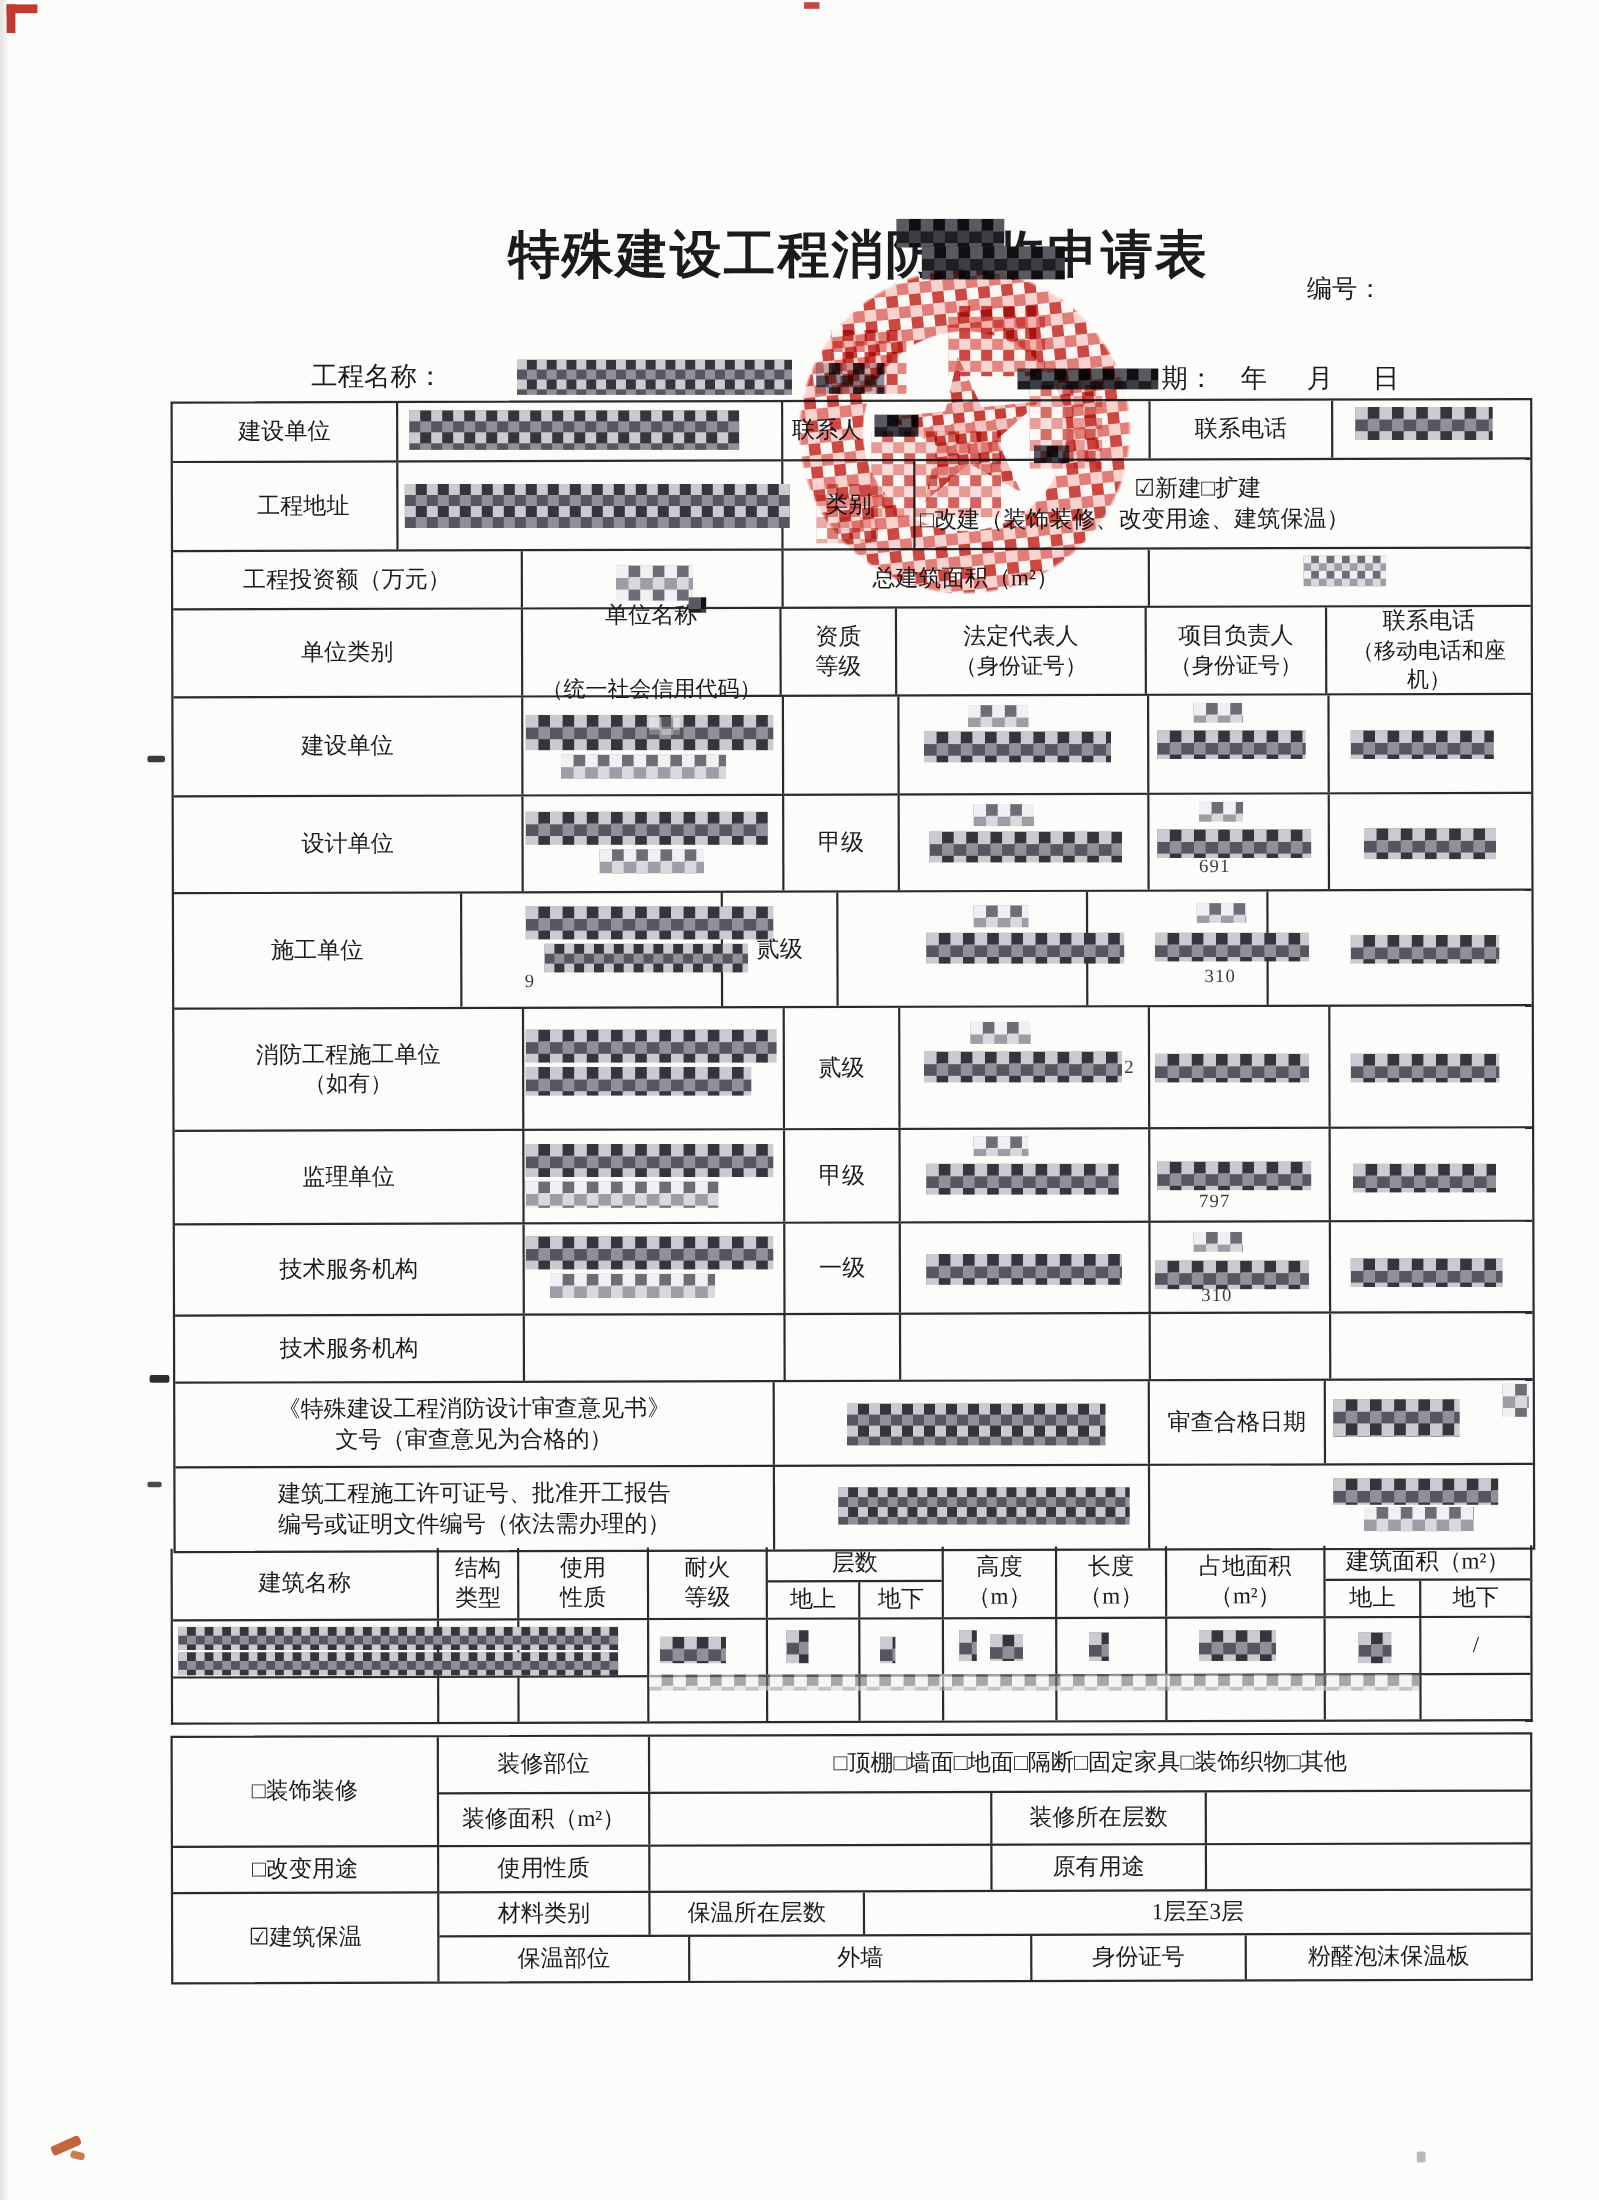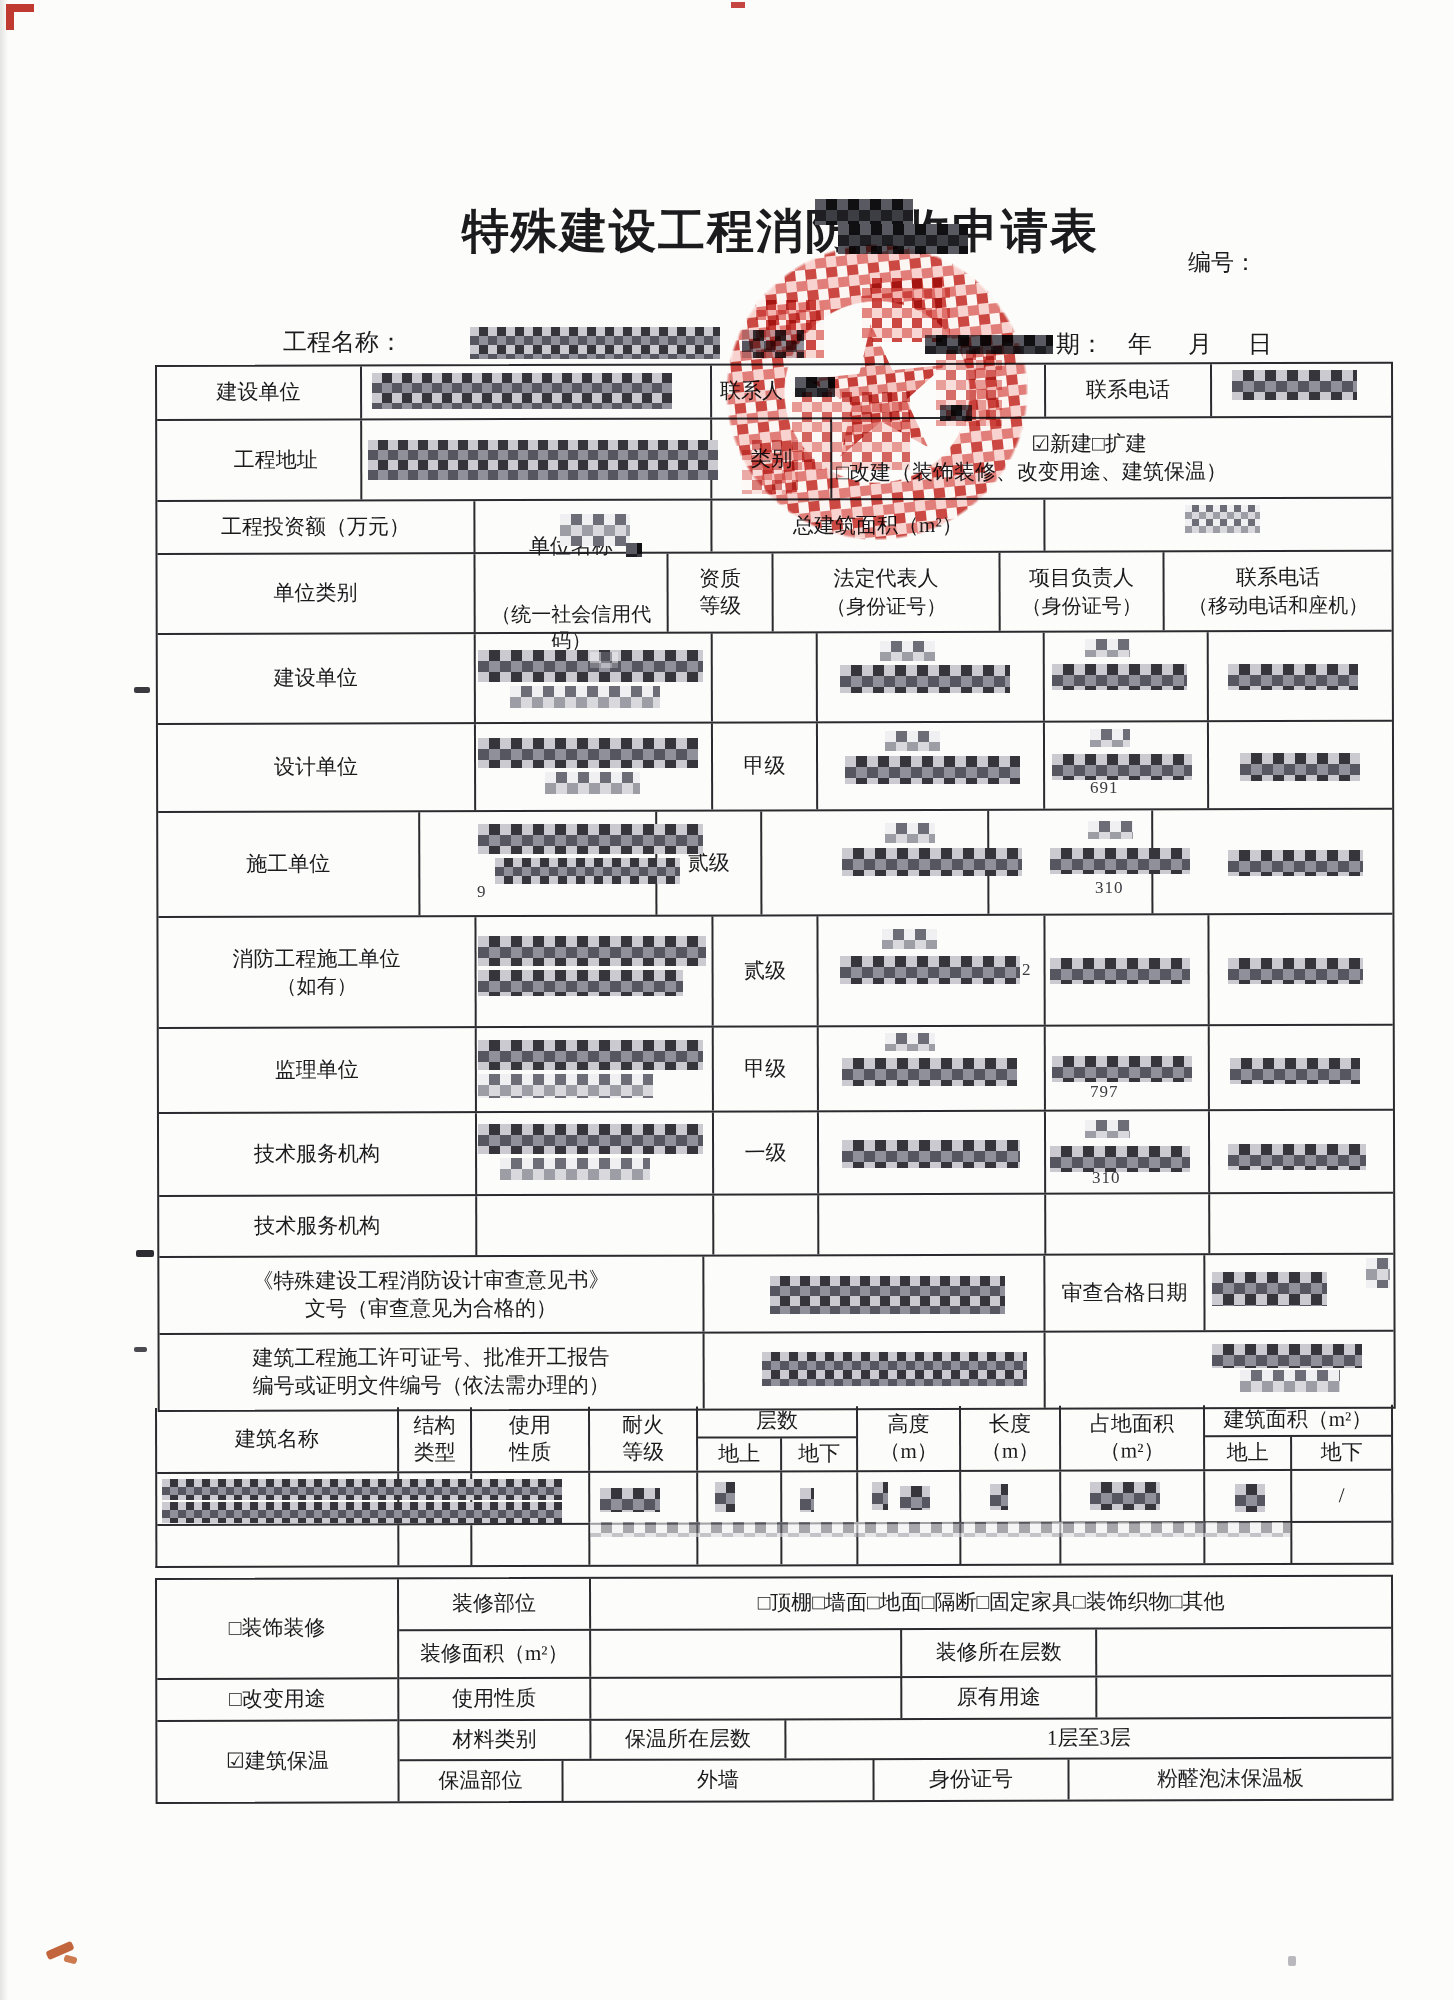--- a/index.html
+++ b/index.html
@@ -98,21 +98,21 @@
       <div class="c" style="width:333px;">
           <span>总建筑面积（m²）</span>
         </div>
       <div class="c fx"></div>
     </div>
 
     <div class="r" style="height:80px;font-size:20px;">
       <div class="c" style="width:318px;">
           <span>单位类别</span>
         </div>
-      <div class="c" style="width:193px;gap:40px;">
+      <div class="c" style="width:235px;gap:40px;">
         <span>单位名称</span>
         <span class="sub">（统一社会信用代码）</span>
       </div>
       <div class="c" style="width:105px;">
         <span>资质</span>
         <span>等级</span>
       </div>
       <div class="c" style="width:227px;">
         <span>法定代表人</span>
         <span class="sub">（身份证号）</span>
@@ -388,21 +388,21 @@
               <span>材料类别</span>
             </div>
           <div class="c" style="width:195px;">
               <span>保温所在层数</span>
             </div>
           <div class="c fx">
               <span>1层至3层</span>
             </div>
         </div>
         <div class="r lastr" style="height:40px;">
-          <div class="c" style="width:164px;">
+          <div class="c" style="width:228px;">
               <span>保温部位</span>
             </div>
           <div class="c" style="width:311px;">
               <span>外墙</span>
             </div>
           <div class="c" style="width:195px;">
               <span>身份证号</span>
             </div>
           <div class="c fx">
               <span>粉醛泡沫保温板</span>

